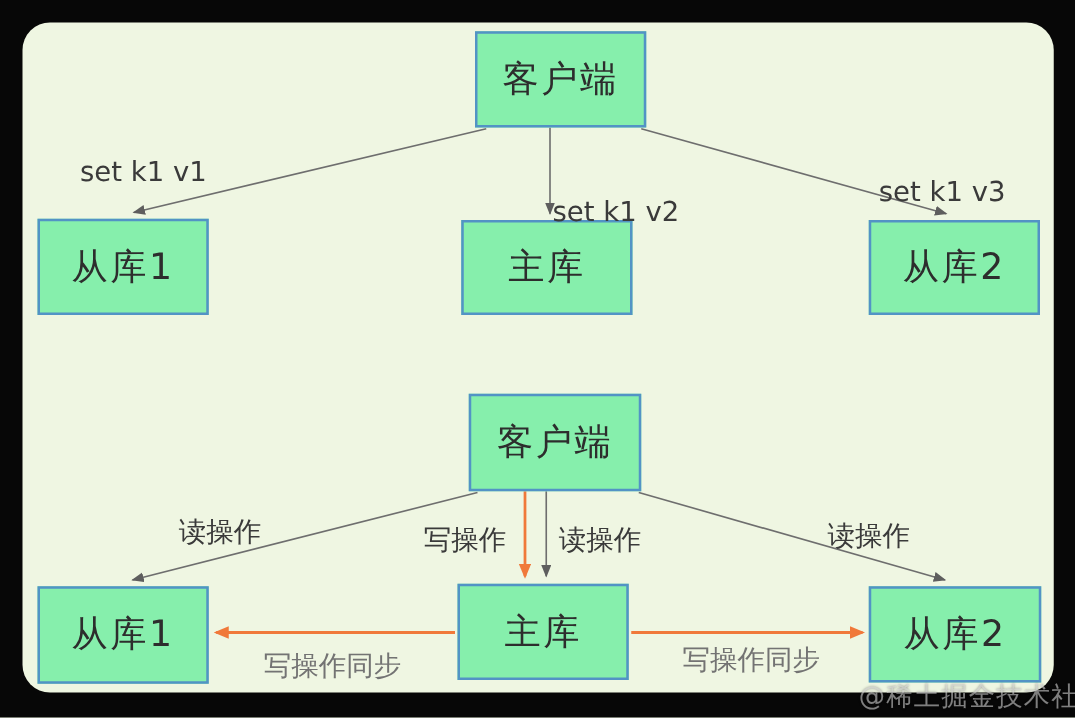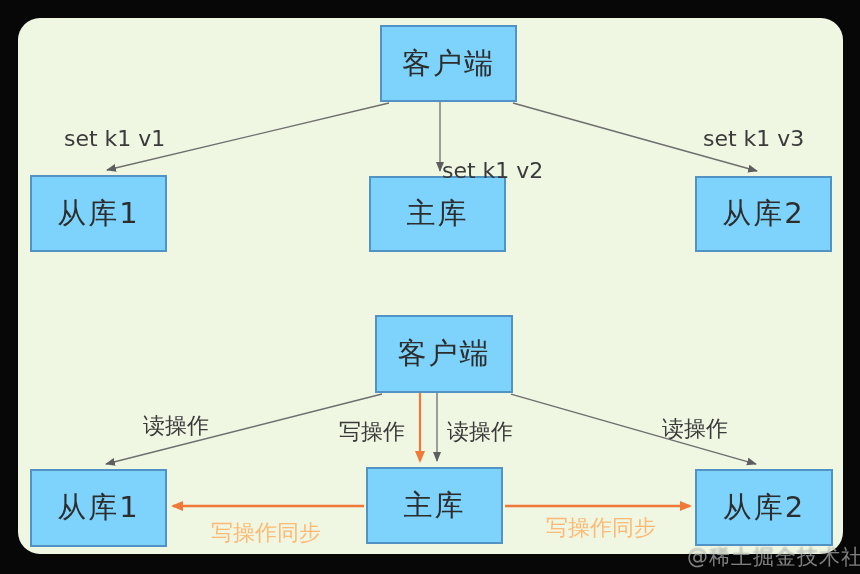--- a/index.html
+++ b/index.html
@@ -17,37 +17,37 @@
     background: #EFF6E2;
     border-radius: 22px;
   }
   .arrows {
     position: absolute; left: 0; top: 0;
     width: 860px; height: 574px;
     pointer-events: none;
   }
   .node {
     position: absolute;
-    background: #7dd3fc;
+    background: #86efac;
     border: 2px solid #5293C5;
     box-sizing: border-box;
     display: flex; align-items: center; justify-content: center;
     font-size: 29px;
     font-weight: 500;
     color: #2D2D2D;
     letter-spacing: 2px;
   }
   .elabel {
     position: absolute;
     font-size: 22px;
     color: #3A3A3A;
     font-weight: 500;
     white-space: nowrap;
   }
-  .olabel { color: #fdba74; }
+  .olabel { color: #737373; }
   .watermark {
     position: absolute;
     left: 687px; top: 543px;
     font-size: 21px;
     letter-spacing: 1px;
     color: rgba(228,228,228,0.55);
     text-shadow: 0 0 2px rgba(0,0,0,0.4);
     white-space: nowrap;
   }
 
@@ -57,21 +57,21 @@
   #n-t-master { left: 369px; top: 176px; width: 137px; height: 76px; }
   #n-t-slave2 { left: 695px; top: 176px; width: 137px; height: 76px; }
   #n-b-client { left: 375px; top: 315px; width: 138px; height: 78px; }
   #n-b-slave1 { left: 30px;  top: 469px; width: 137px; height: 78px; }
   #n-b-master { left: 366px; top: 467px; width: 137px; height: 77px; }
   #n-b-slave2 { left: 695px; top: 469px; width: 138px; height: 77px; }
 
   
   #l-set1 { left: 64px;  top: 126px; }
   #l-set2 { left: 442px; top: 158px; }
-  #l-set3 { left: 703px; top: 126px; }
+  #l-set3 { left: 703px; top: 142px; }
   #l-read-left  { left: 143px; top: 411px; }
   #l-write-mid  { left: 339px; top: 417px; }
   #l-read-mid   { left: 447px; top: 417px; }
   #l-read-right { left: 662px; top: 414px; }
   #l-sync-left  { left: 211px; top: 518px; }
   #l-sync-right { left: 546px; top: 513px; }
 </style>
 </head>
 <body>
 

